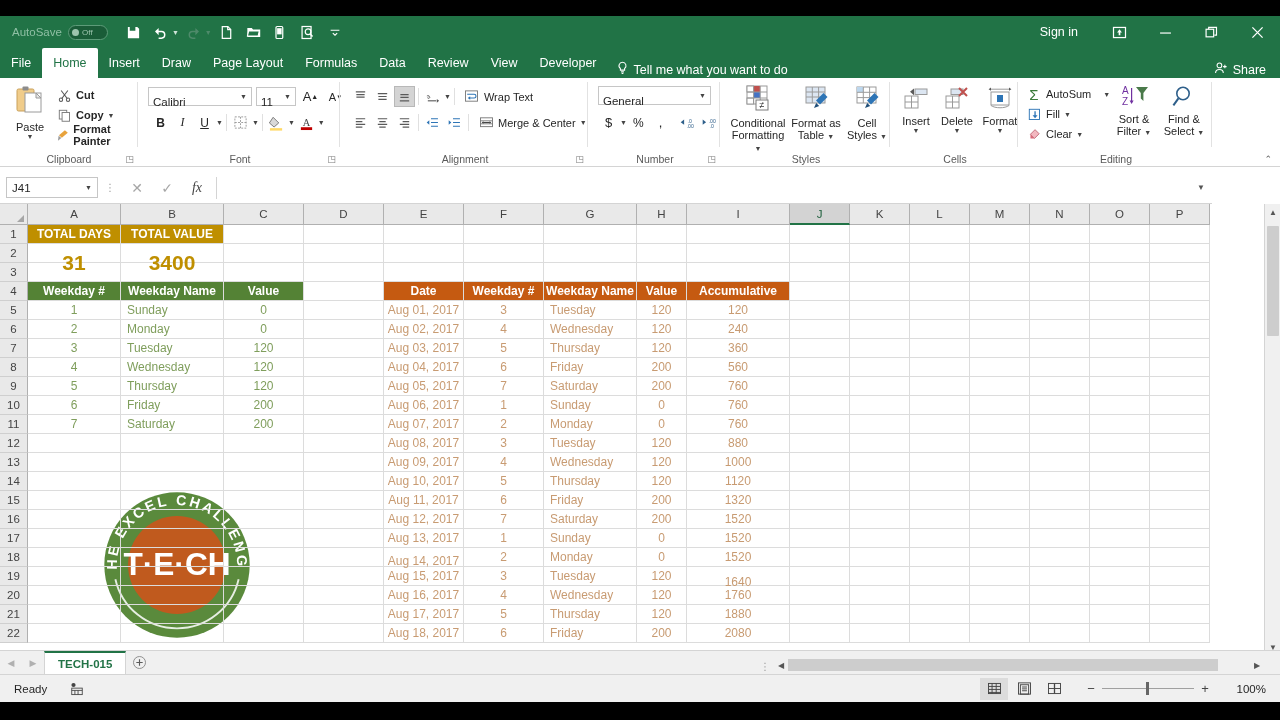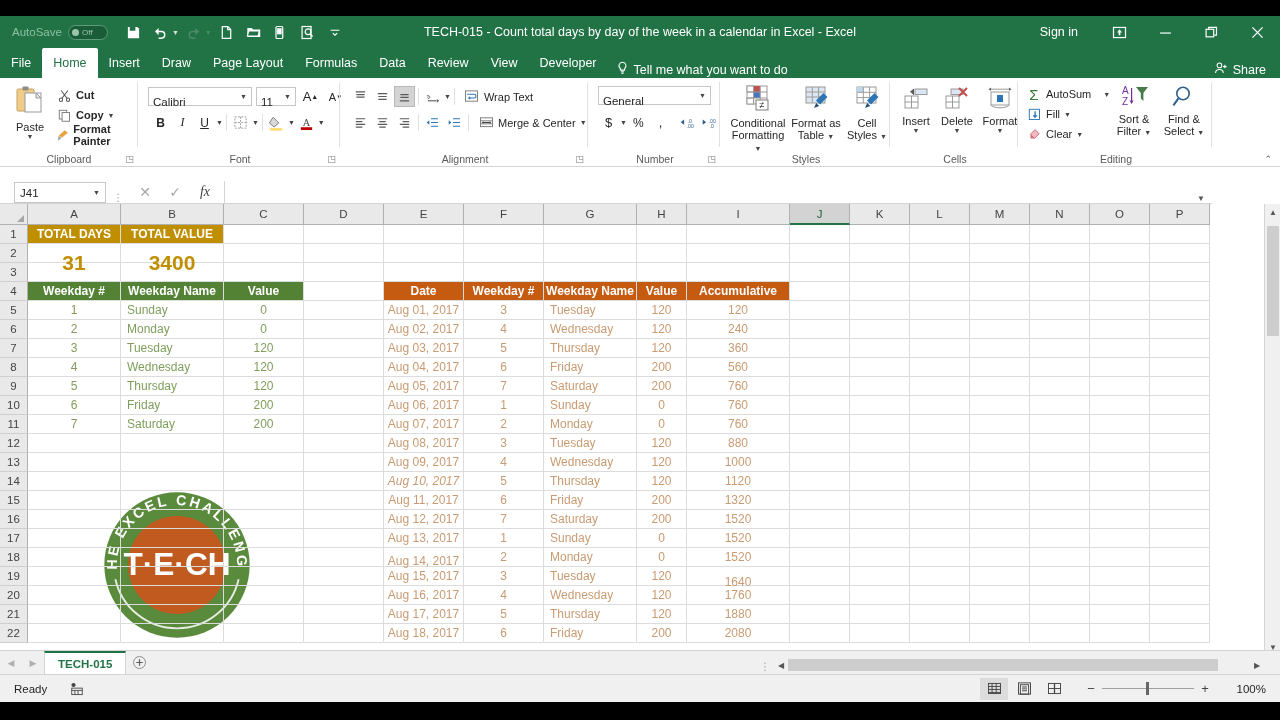--- a/index.html
+++ b/index.html
@@ -87,21 +87,21 @@
   .sizebox{ width:40px; }
   .ibtn{
     width:21px;height:21px;display:flex;align-items:center;justify-content:center;
     font-size:12px; color:#262626;
   }
   .ibtn.on{ background:#d4d4d4; border:1px solid #b8b8b8; }
   .vline{ width:1px;height:17px;background:#e0e0e0;margin:0 2px; }
 
   
   .fbar{ position:absolute; left:0; top:172px; width:1212px; height:32px; background:#fff;
-         border-bottom:1px solid #d4d4d4; display:flex; align-items:flex-end;padding-left:8px; }
+         border-bottom:1px solid #d4d4d4; display:flex; align-items:center; }
   .namebox{
     margin-left:6px; width:92px; height:21px; border:1px solid #c6c6c6; background:#fff;
     display:flex; align-items:center; padding:0 5px; font-size:11.5px;
   }
   .namebox .v{ flex:1; }
   .fbdots{ color:#9a9a9a; font-size:10px; margin:0 7px; letter-spacing:0; }
   .fxgroup{ display:flex; align-items:center; gap:0px; }
   .fxbtn{ width:30px;height:22px;display:flex;align-items:center;justify-content:center;
           color:#a6a6a6; font-size:14px; }
   .fxbtn.fx{ color:#444; font-style:italic; font-family:"Liberation Serif", serif; font-size:14px; }
@@ -244,21 +244,20 @@
             <path stroke="#fff" stroke-width="1.6" d="m10.8 9.5 2.6 2.8"></path>
           </svg>
       </span>
       <span class="qbtn">
         <svg width="14" height="14" viewBox="0 0 16 16">
             <path stroke="#fff" stroke-width="1.3" fill="none" d="M3 6h10M5.5 9.2 8 11.6l2.5-2.4"></path>
           </svg>
       </span>
     </div>
 
-    <div class="wintitle">TECH-015 - Count total days by day of the week in a calendar in Excel  -  Excel</div>
 
     <div class="right-title">
       <span class="signin">Sign in</span>
       <span class="wbtn">
         <svg width="15" height="15" viewBox="0 0 16 16">
             <rect x="1.6" y="2.6" width="12.8" height="10.8" fill="none" stroke="#fff" stroke-width="1.3"></rect>
             <path fill="#fff" d="M8 4.6 10.6 8H8.9v3H7.1V8H5.4z"></path>
           </svg>
       </span>
       <span class="wbtn">
@@ -896,21 +895,21 @@
         <div class="cell dat-orange ctr" style="left: 356px; top: 209px; width: 79px; height: 18px;">Aug 08, 2017</div>
         <div class="cell dat-orange ctr" style="left: 436px; top: 209px; width: 79px; height: 18px;">3</div>
         <div class="cell dat-orange lft" style="left: 516px; top: 209px; width: 92px; height: 18px;">Tuesday</div>
         <div class="cell dat-orange ctr" style="left: 609px; top: 209px; width: 49px; height: 18px;">120</div>
         <div class="cell dat-orange ctr" style="left: 659px; top: 209px; width: 102px; height: 18px;">880</div>
         <div class="cell dat-orange ctr" style="left: 356px; top: 228px; width: 79px; height: 18px;">Aug 09, 2017</div>
         <div class="cell dat-orange ctr" style="left: 436px; top: 228px; width: 79px; height: 18px;">4</div>
         <div class="cell dat-orange lft" style="left: 516px; top: 228px; width: 92px; height: 18px;">Wednesday</div>
         <div class="cell dat-orange ctr" style="left: 609px; top: 228px; width: 49px; height: 18px;">120</div>
         <div class="cell dat-orange ctr" style="left: 659px; top: 228px; width: 102px; height: 18px;">1000</div>
-        <div class="cell dat-orange ctr" style="left: 356px; top: 247px; width: 79px; height: 18px; font-style: italic;">Aug 10, 2017</div>
+        <div class="cell dat-orange ctr" style="left: 356px; top: 247px; width: 79px; height: 18px;">Aug 10, 2017</div>
         <div class="cell dat-orange ctr" style="left: 436px; top: 247px; width: 79px; height: 18px;">5</div>
         <div class="cell dat-orange lft" style="left: 516px; top: 247px; width: 92px; height: 18px;">Thursday</div>
         <div class="cell dat-orange ctr" style="left: 609px; top: 247px; width: 49px; height: 18px;">120</div>
         <div class="cell dat-orange ctr" style="left: 659px; top: 247px; width: 102px; height: 18px;">1120</div>
         <div class="cell dat-orange ctr" style="left: 356px; top: 266px; width: 79px; height: 18px;">Aug 11, 2017</div>
         <div class="cell dat-orange ctr" style="left: 436px; top: 266px; width: 79px; height: 18px;">6</div>
         <div class="cell dat-orange lft" style="left: 516px; top: 266px; width: 92px; height: 18px;">Friday</div>
         <div class="cell dat-orange ctr" style="left: 609px; top: 266px; width: 49px; height: 18px;">200</div>
         <div class="cell dat-orange ctr" style="left: 659px; top: 266px; width: 102px; height: 18px;">1320</div>
         <div class="cell dat-orange ctr" style="left: 356px; top: 285px; width: 79px; height: 18px;">Aug 12, 2017</div>

